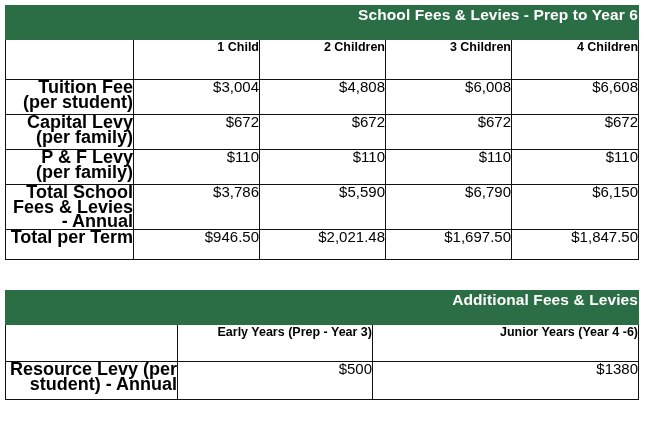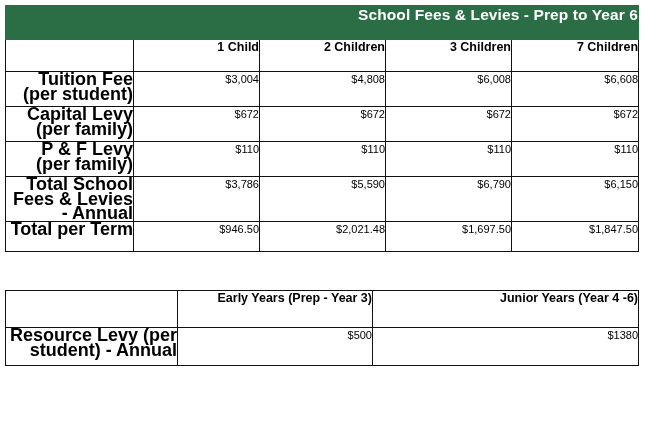--- a/index.html
+++ b/index.html
@@ -69,38 +69,38 @@
     letter-spacing: 0.1px;
     height: 33px;
     padding: 0 4px;
   }
 
   .col-head {
     text-align: center;
     vertical-align: top;
     font-weight: bold;
     font-size: 12.5px;
-    height: 32px;
+    height: 40px;
     padding-top: 7px;
     box-sizing: border-box;
   }
   .col-head.blank { }
 
   .row-label {
     text-align: left;
     font-weight: bold;
     font-size: 18px;
     line-height: 14.5px;
     padding: 4px 0 4px 3px;
     vertical-align: top;
   }
 
   .value-cell {
     text-align: center;
-    font-size: 11px;
+    font-size: 15px;
     line-height: 14.5px;
     padding: 4px 2px 4px 2px;
     vertical-align: top;
     font-weight: normal;
   }
 
   
   .r-tall { height: 35px; }
   .r-short { height: 30px; }
 
@@ -124,21 +124,21 @@
     </colgroup>
     <tbody>
       <tr>
         <td class="title-cell" colspan="5">School Fees &amp; Levies - Prep to Year 6</td>
       </tr>
       <tr>
         <td class="col-head blank"></td>
         <td class="col-head">1 Child</td>
         <td class="col-head">2 Children</td>
         <td class="col-head">3 Children</td>
-        <td class="col-head">7 Children</td>
+        <td class="col-head">4 Children</td>
       </tr>
 
       <tr class="r-tall">
         <td class="row-label">Tuition Fee (per student)</td>
         <td class="value-cell">$3,004</td>
         <td class="value-cell">$4,808</td>
         <td class="value-cell">$6,008</td>
         <td class="value-cell">$6,608</td>
       </tr>
 
@@ -177,20 +177,23 @@
   </table>
 
   <table class="fees-table" id="table-additional-fees">
     <colgroup>
       <col class="a0">
         <col class="a1">
         <col class="a2">
     </colgroup>
     <tbody>
       <tr>
+        <td class="title-cell" colspan="3">Additional Fees &amp; Levies</td>
+      </tr>
+      <tr>
         <td class="col-head blank a-head"></td>
         <td class="col-head a-head">Early Years (Prep - Year 3)</td>
         <td class="col-head a-head">Junior Years (Year 4 -6)</td>
       </tr>
 
       <tr class="a-tall">
         <td class="row-label">Resource Levy (per student) - Annual</td>
         <td class="value-cell">$500</td>
         <td class="value-cell">$1380</td>
       </tr>

